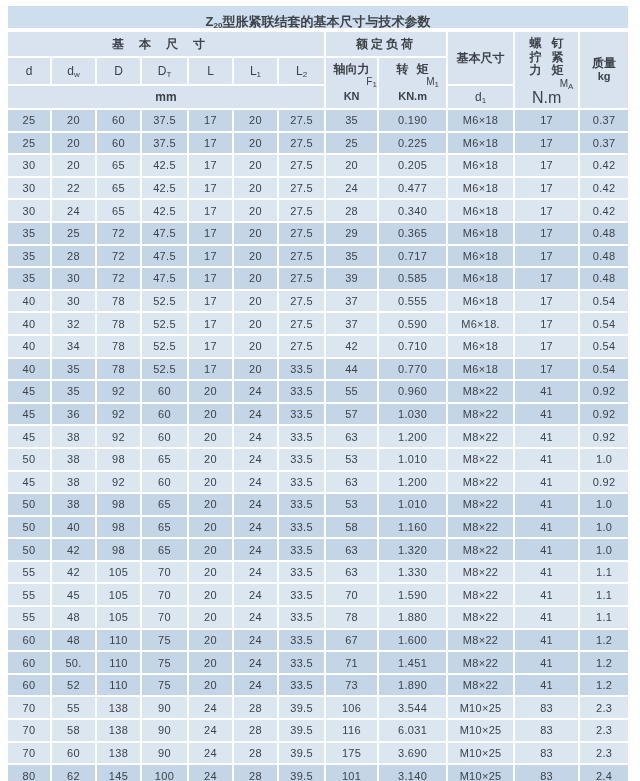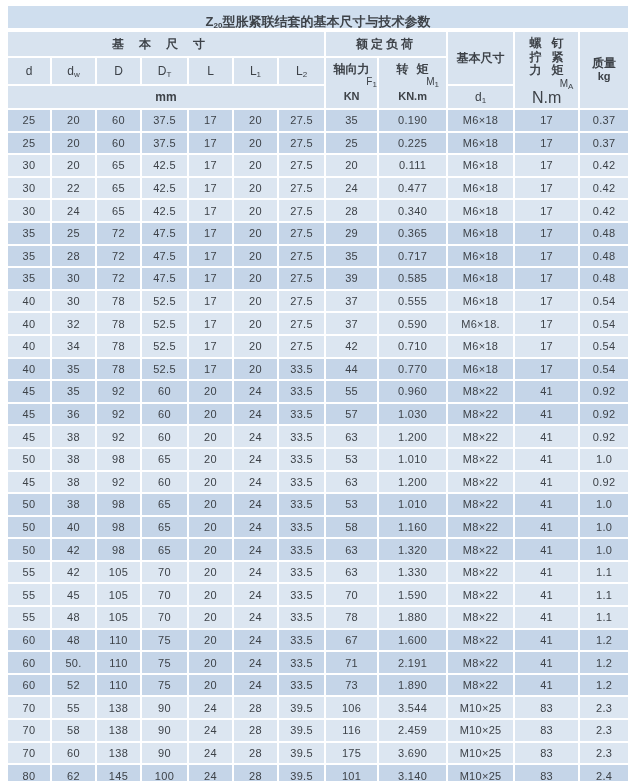--- a/index.html
+++ b/index.html
@@ -148,21 +148,21 @@
         </tr>
         <tr class="r-light">
           <td>30</td>
           <td>20</td>
           <td>65</td>
           <td>42.5</td>
           <td>17</td>
           <td>20</td>
           <td>27.5</td>
           <td>20</td>
-          <td>0.111</td>
+          <td>0.205</td>
           <td>M6×18</td>
           <td>17</td>
           <td>0.42</td>
         </tr>
         <tr class="r-light">
           <td>30</td>
           <td>22</td>
           <td>65</td>
           <td>42.5</td>
           <td>17</td>
@@ -456,21 +456,21 @@
         </tr>
         <tr class="r-dark">
           <td>60</td>
           <td>50.</td>
           <td>110</td>
           <td>75</td>
           <td>20</td>
           <td>24</td>
           <td>33.5</td>
           <td>71</td>
-          <td>2.191</td>
+          <td>1.451</td>
           <td>M8×22</td>
           <td>41</td>
           <td>1.2</td>
         </tr>
         <tr class="r-dark">
           <td>60</td>
           <td>52</td>
           <td>110</td>
           <td>75</td>
           <td>20</td>
@@ -498,21 +498,21 @@
         </tr>
         <tr class="r-light">
           <td>70</td>
           <td>58</td>
           <td>138</td>
           <td>90</td>
           <td>24</td>
           <td>28</td>
           <td>39.5</td>
           <td>116</td>
-          <td>2.459</td>
+          <td>6.031</td>
           <td>M10×25</td>
           <td>83</td>
           <td>2.3</td>
         </tr>
         <tr class="r-light">
           <td>70</td>
           <td>60</td>
           <td>138</td>
           <td>90</td>
           <td>24</td>

